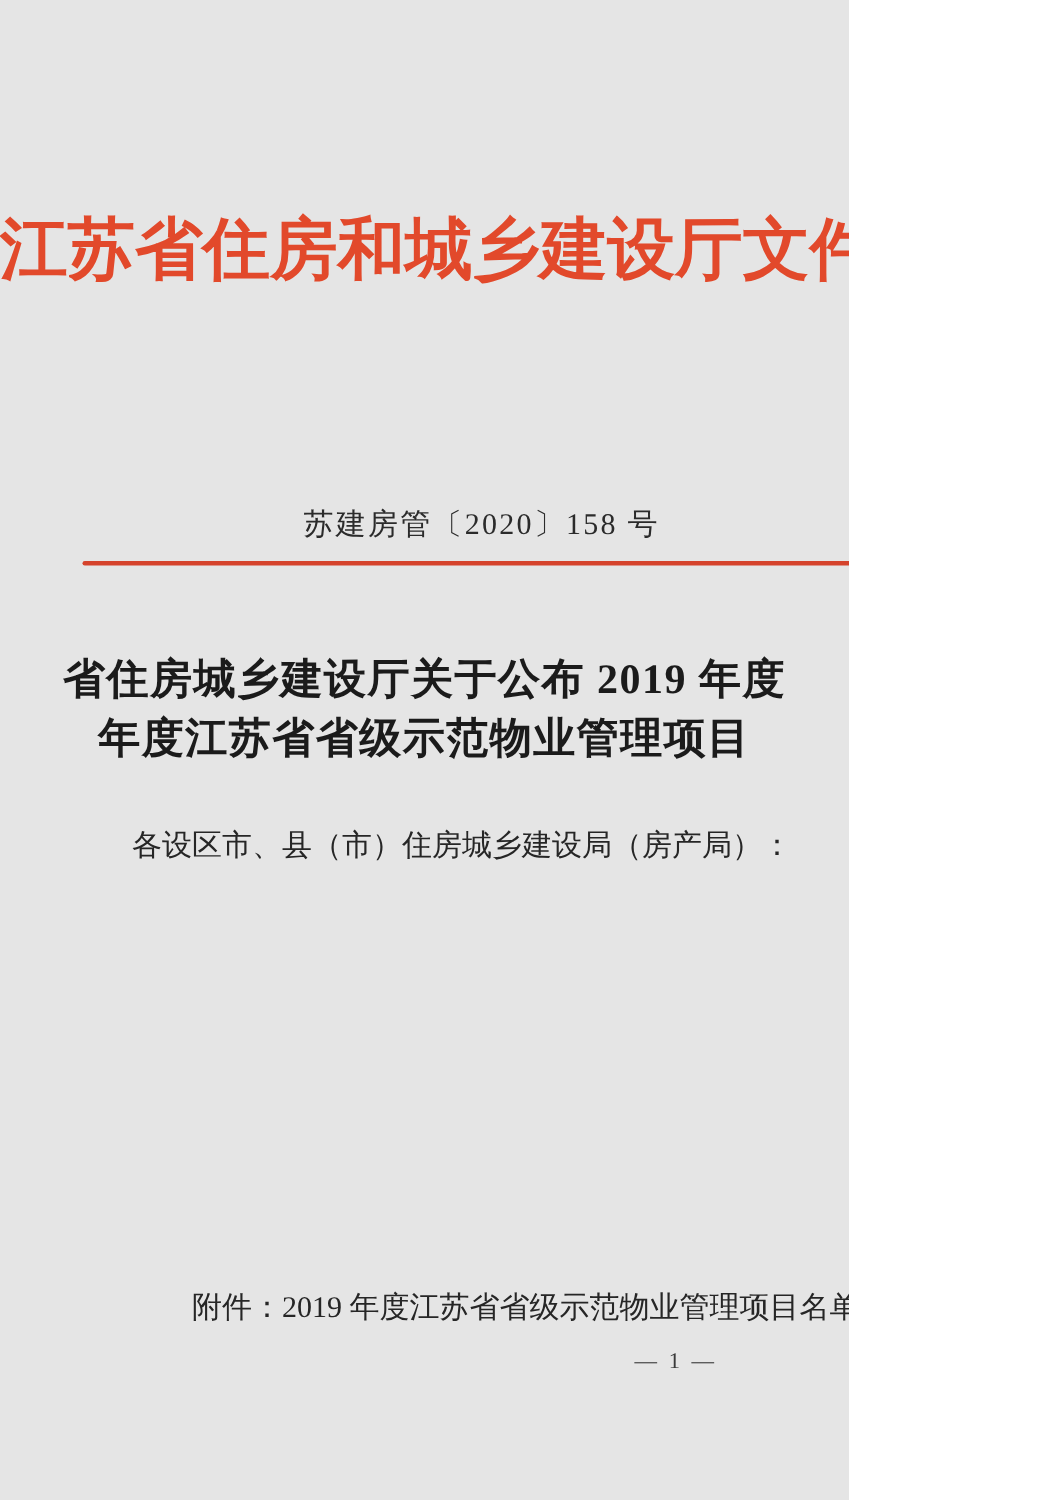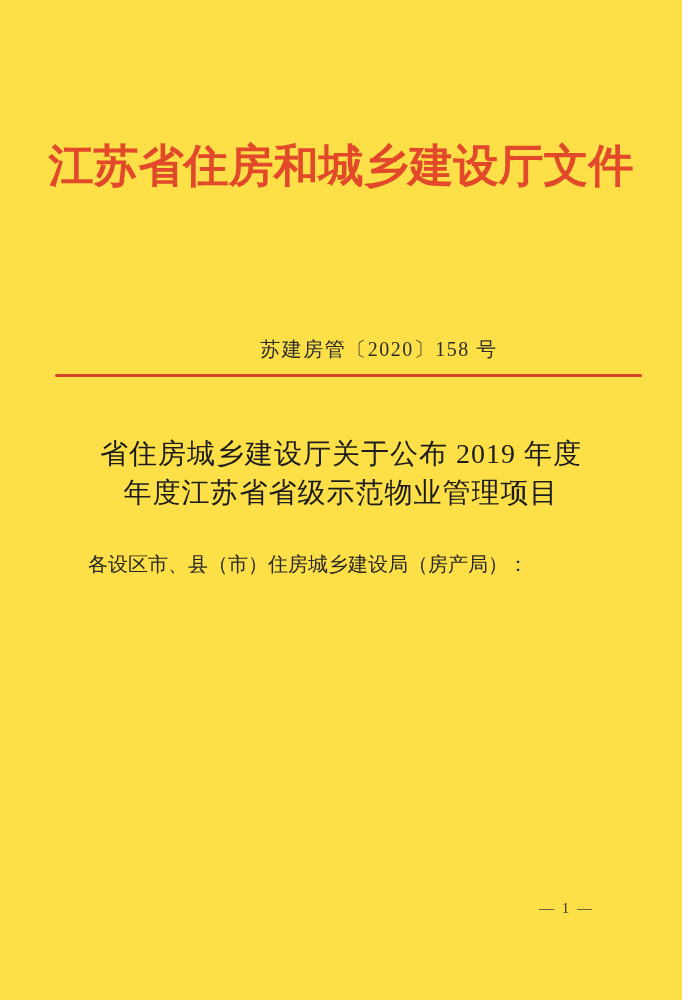--- a/index.html
+++ b/index.html
@@ -3,22 +3,22 @@
 <meta charset="utf-8">
 <style>
   * { margin: 0; padding: 0; box-sizing: border-box; }
   html, body {
     width: 698px; height: 1000px;
     background: #ffffff;
     font-family: "Liberation Serif", "DejaVu Serif", serif;
   }
   .page {
     position: relative;
-    width: 682px; height: 1000px;
-    background: #fde047;
+    width: 566px; height: 1000px;
+    background: #e5e5e5;
     overflow: hidden;
   }
   .header-title {
     position: absolute;
     top: 136px; left: 0; width: 100%;
     text-align: center;
     font-size: 45px;
     font-weight: bold;
     letter-spacing: 0px;
     white-space: nowrap;
@@ -37,21 +37,21 @@
     position: absolute;
     top: 374px; left: 55px;
     width: 587px; height: 3px;
     border-radius: 2px;
   }
   .doc-title {
     position: absolute;
     top: 434px; left: 0; width: 100%;
     text-align: center;
     font-size: 28px;
-    font-weight: normal;
+    font-weight: bold;
     line-height: 39px;
     letter-spacing: 1px;
     color: #1b1b1b;
   }
   .body-block {
     position: absolute;
     top: 547px; left: 88px; width: 553px;
     font-size: 20px;
     line-height: 35px;
     text-align: justify;
@@ -93,16 +93,17 @@
 
   <div class="doc-title">
     <div>省住房城乡建设厅关于公布 2019 年度</div>
     <div>年度江苏省省级示范物业管理项目</div>
   </div>
 
   <div class="body-block">
     <div class="salutation">各设区市、县（市）住房城乡建设局（房产局）：</div>
   </div>
 
+  <div class="attachment">附件：2019 年度江苏省省级示范物业管理项目名单</div>
 
   <div class="page-number">— 1 —</div>
 
 </div>
 
 </body></html>

